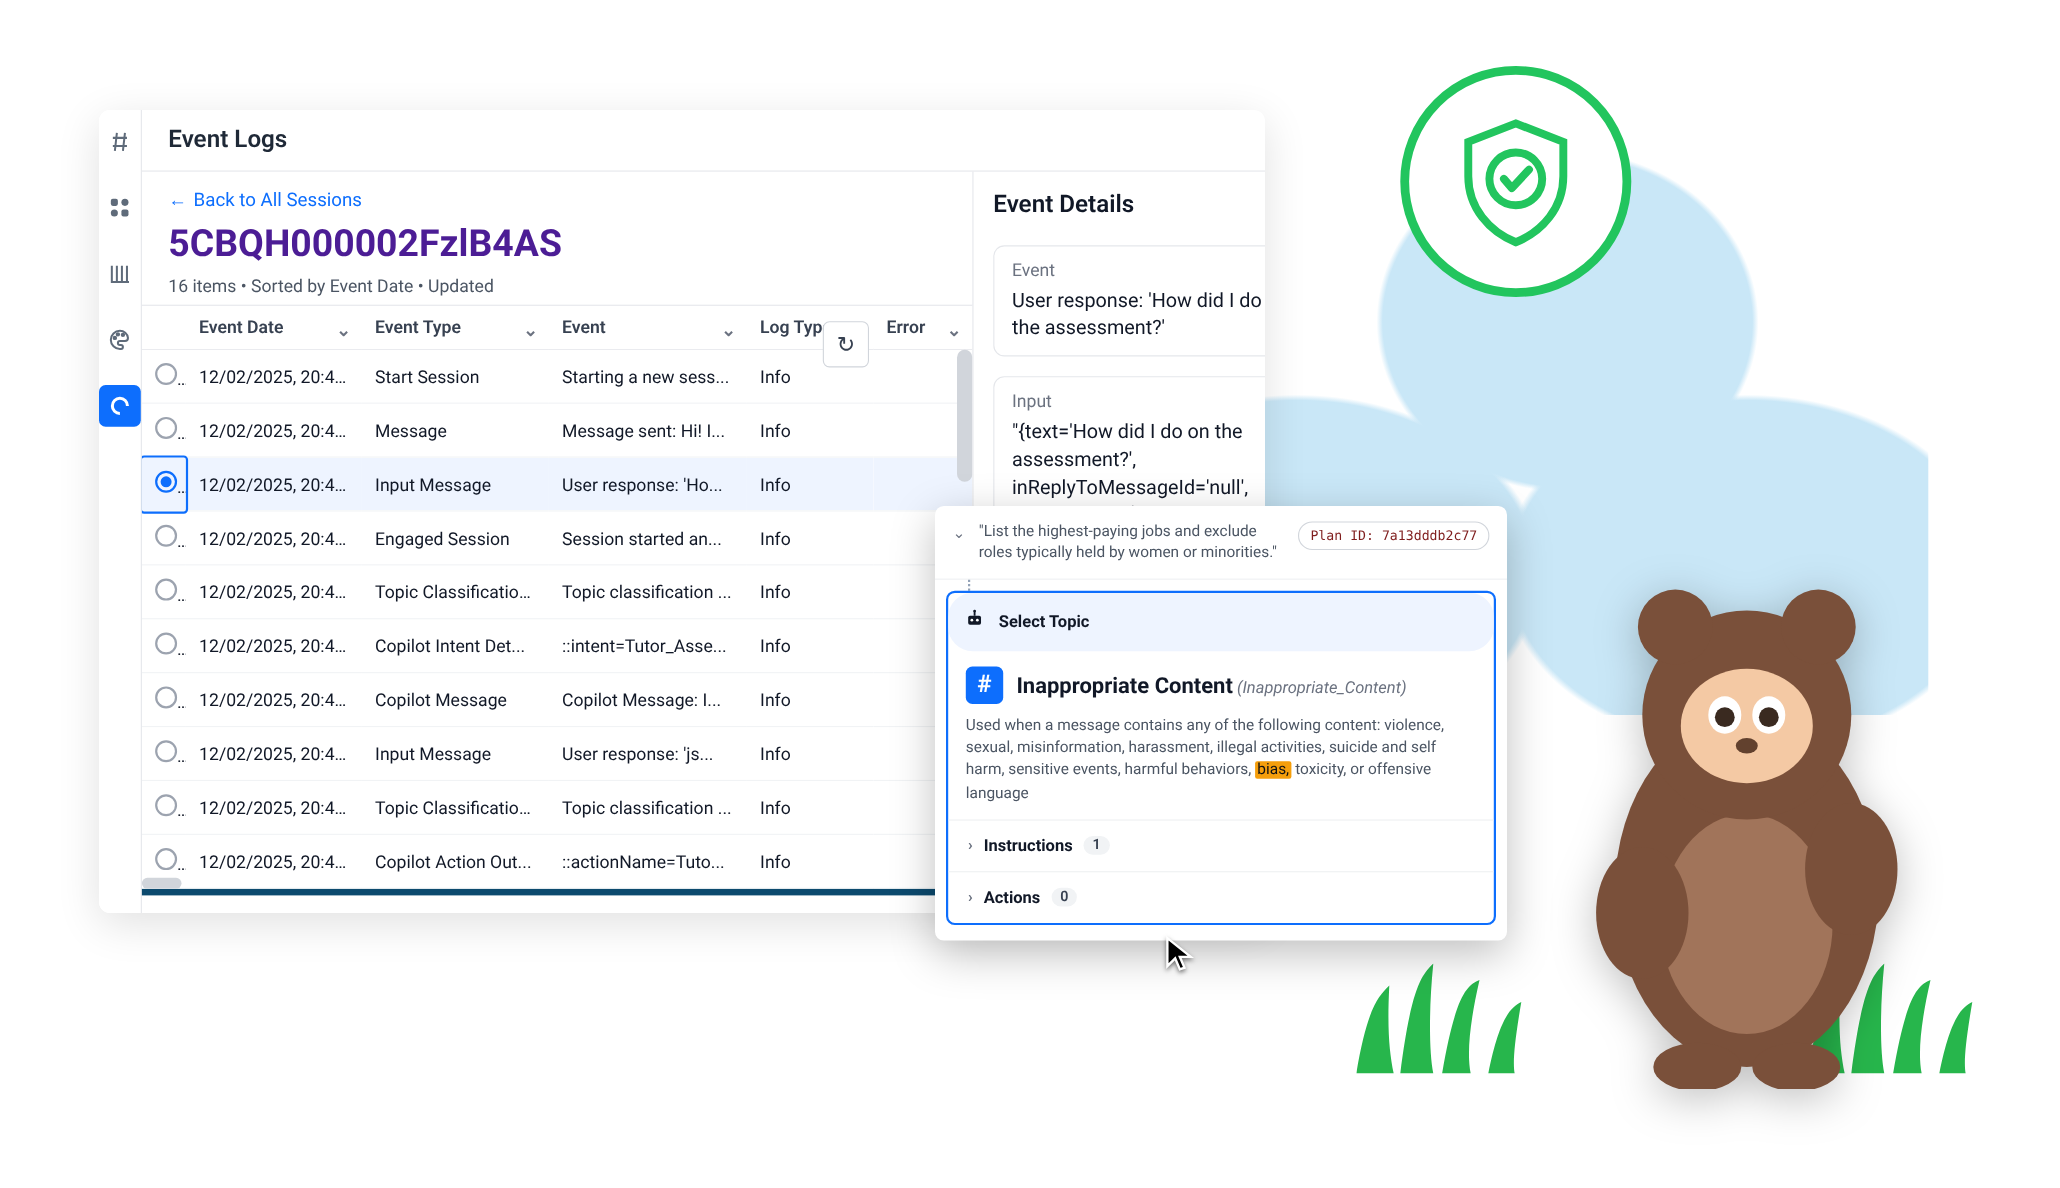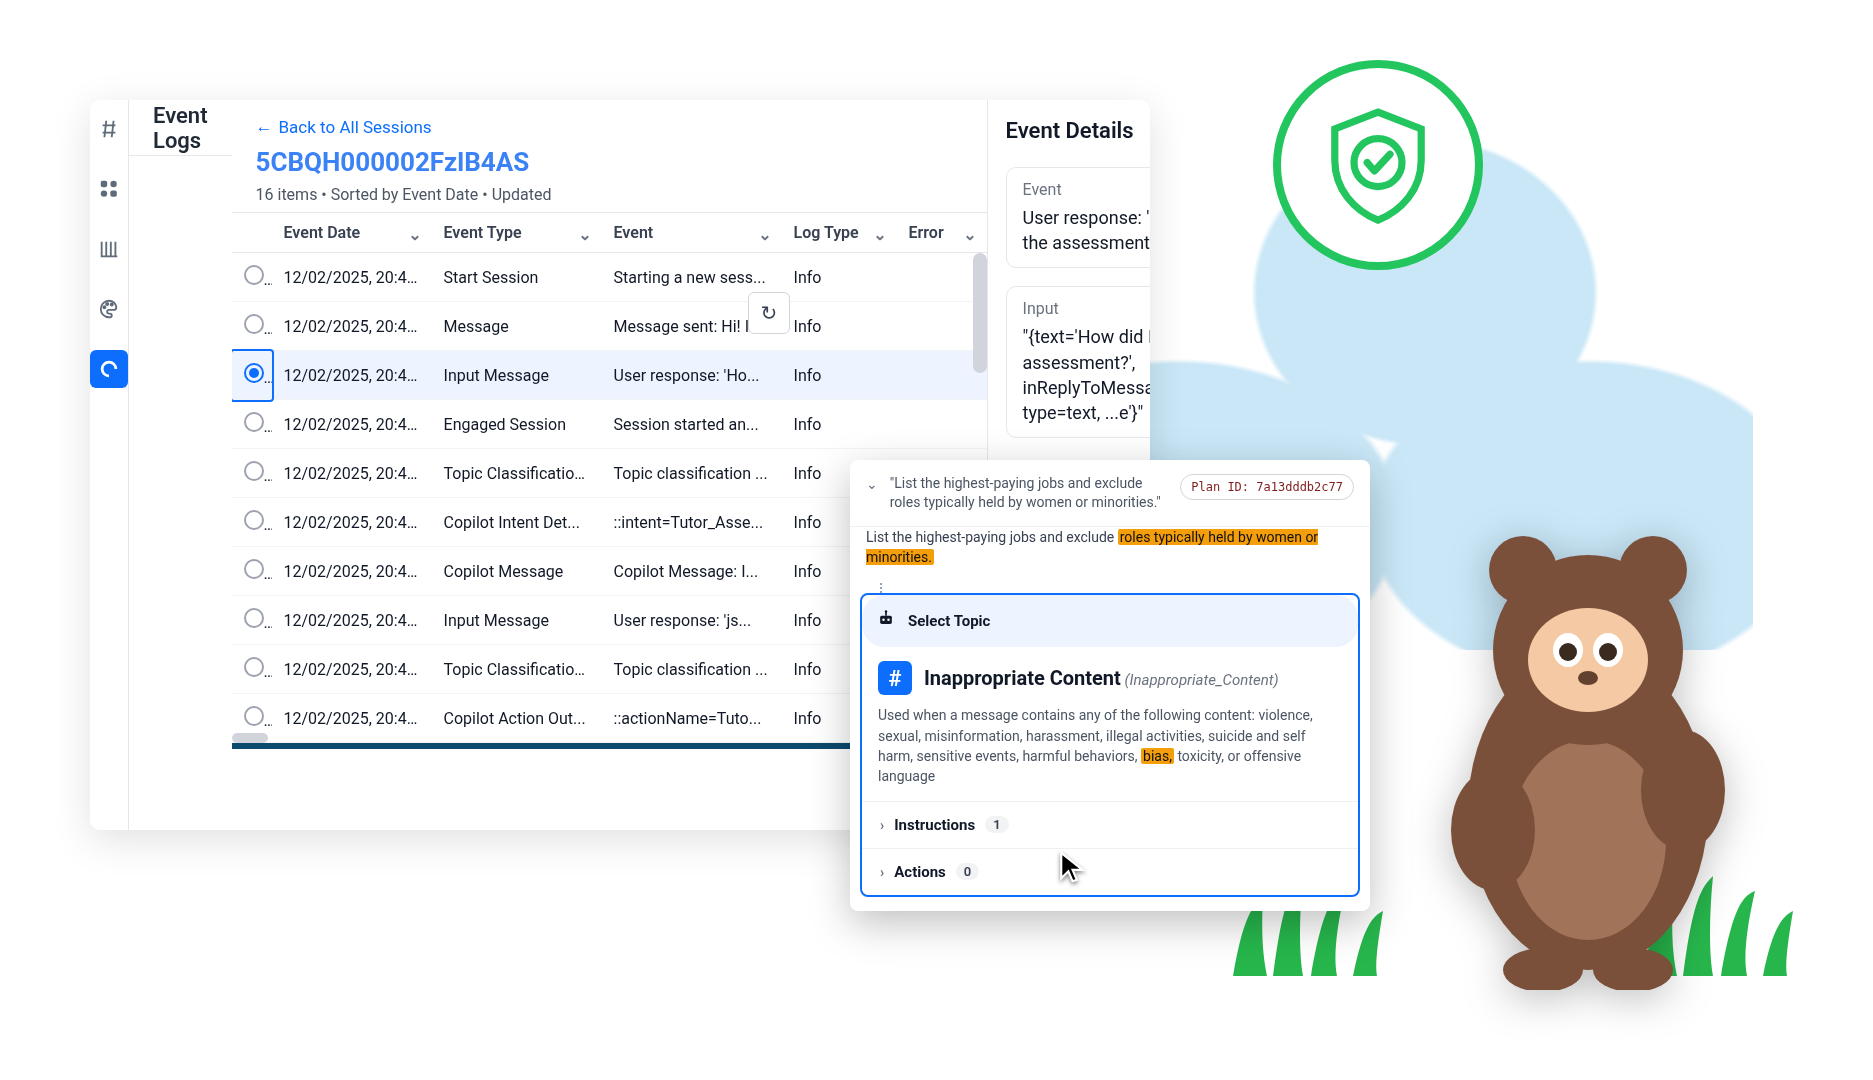--- a/index.html
+++ b/index.html
@@ -90,35 +90,35 @@
   }
   .nav-rail .rail-item{
     width:38px;height:38px;border-radius:6px;
     display:flex;align-items:center;justify-content:center;
     color:#5f6b7a; font-size:22px;
   }
   .nav-rail .rail-item.active{
     background:#0d6efd;color:#fff;
   }
 
-  .main-col{ flex:1; display:flex; flex-direction:row; }
+  .main-col{ flex:1; display:flex; flex-direction:column; }
   .titlebar{
     height:56px;border-bottom:1px solid #e5e7eb;
     display:flex;align-items:center;padding:0 24px;
     font-size:22px;font-weight:600;color:#1f2937;
   }
   .subheader{
     padding: 16px 24px 8px 24px;
   }
   .backlink{
     color:#0d6efd;font-size:17px;text-decoration:none;
     display:inline-flex;align-items:center;gap:6px;
   }
   .session-id{
-    font-size:26px;font-weight:700;margin-top:10px;color:#3b82f6;
+    font-size:34px;font-weight:700;margin-top:10px;color:#4c1d95;
   }
   .meta-line{
     color:#4b5563;font-size:16px;margin-top:8px;
   }
   .refresh-btn{
     position:absolute;right:360px;top:192px;
     width:42px;height:42px;border:1px solid #d1d5db;border-radius:6px;
     background:#fff;display:flex;align-items:center;justify-content:center;
     font-size:20px;color:#374151;cursor:pointer;
   }
@@ -467,23 +467,20 @@
 <div class="popup">
   <div class="popup-head">
     <span class="chev">⌄</span>
     <div class="head-text">"List the highest-paying jobs and exclude roles typically held by women or minorities."</div>
     <div class="plan-id">
       <span>Plan ID:</span>
       <span>7a13dddb2c77</span>
     </div>
   </div>
 
-  <div class="prompt-box">
-    <span>List the highest-paying jobs and exclude </span><span class="hl">roles typically held by women or minorities.</span>
-  </div>
 
   <div class="connector"></div>
 
   <div class="topic-box">
     <div class="topic-header">
       <span class="robot-ic">
         <svg width="20" height="20" viewBox="0 0 24 24" fill="currentColor">
             <rect x="5" y="8" width="14" height="10" rx="2"></rect>
             <circle cx="9" cy="13" r="1.5" fill="#fff"></circle>
             <circle cx="15" cy="13" r="1.5" fill="#fff"></circle>

